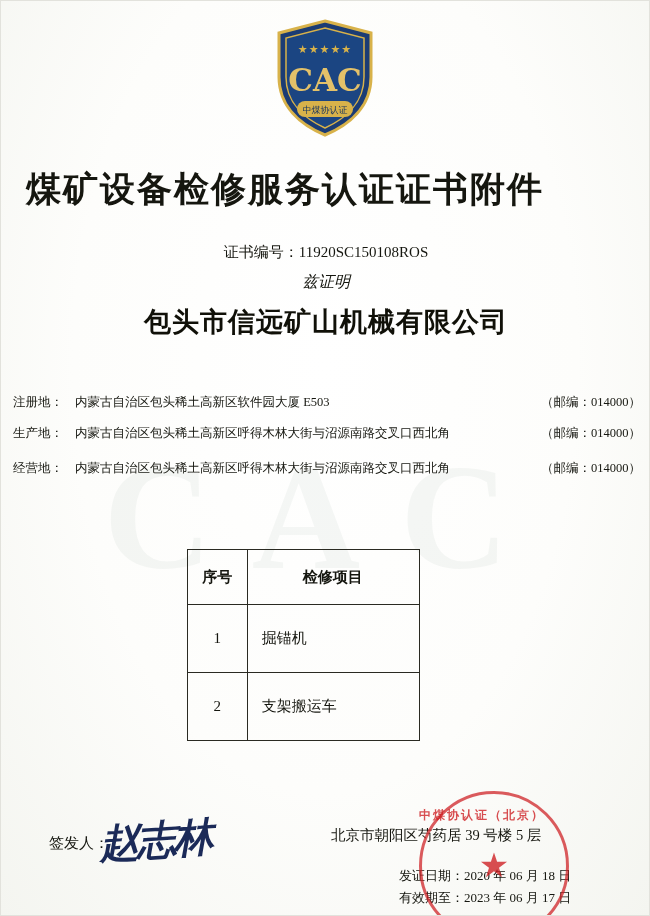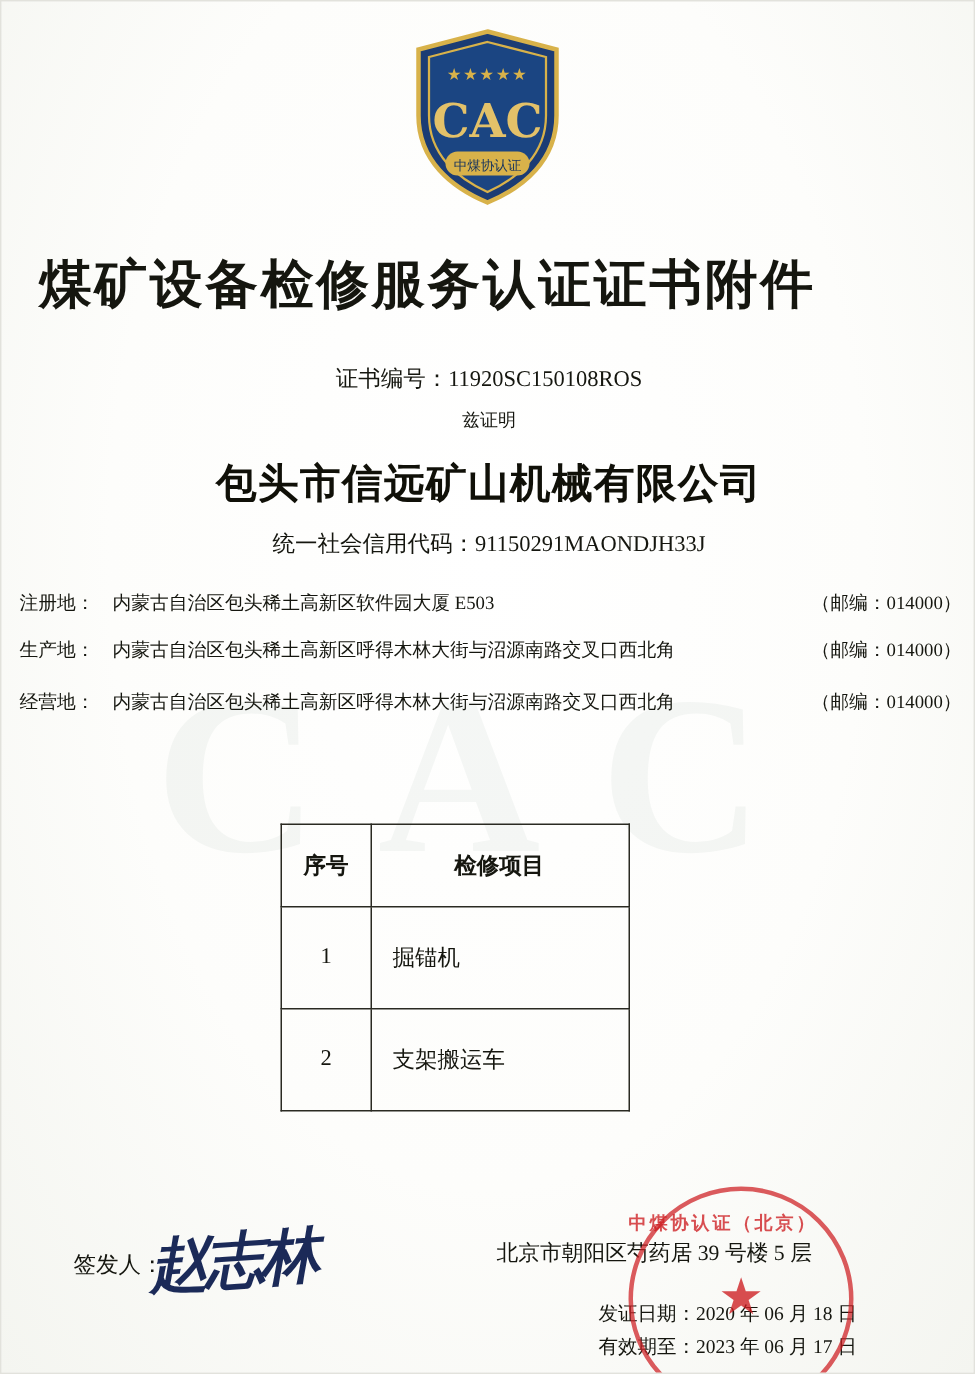--- a/index.html
+++ b/index.html
@@ -75,22 +75,23 @@
     text-align: center;
     font-size: 15px;
     color: #15160f;
   }
   .hereby {
     position: absolute;
     top: 271px;
     left: 0;
     width: 650px;
     text-align: center;
-    font-size: 12px;
-    color: #15160f;
+    font-size: 16px;
+    color: #15160f;
+    font-style: italic;
   }
   .company {
     position: absolute;
     top: 303px;
     left: 0;
     width: 650px;
     text-align: center;
     font-size: 27px;
     font-weight: bold;
     letter-spacing: 1px;
@@ -282,21 +283,20 @@
       <text x="50" y="72" text-anchor="middle" font-family="DejaVu Serif, serif" font-size="31" font-weight="bold" fill="#e3c169">CAC</text>
       <rect x="22" y="82" width="56" height="16" rx="8" fill="#d8b24a"></rect>
       <text x="50" y="94" text-anchor="middle" font-family="Liberation Sans, sans-serif" font-size="9" fill="#14325f">中煤协认证</text>
     </svg>
   </div>
 
   <div class="doc-title">煤矿设备检修服务认证证书附件</div>
   <div class="cert-no">证书编号：11920SC150108ROS</div>
   <div class="hereby">兹证明</div>
   <div class="company">包头市信远矿山机械有限公司</div>
-  <div class="credit-code">统一社会信用代码：91150291MAONDJH33J</div>
 
   <div class="addr-row" id="addr0">
     <span class="lbl">注册地：</span>
     <span class="val">内蒙古自治区包头稀土高新区软件园大厦 E503</span>
     <span class="zip">（邮编：014000）</span>
   </div>
   <div class="addr-row" id="addr1">
     <span class="lbl">生产地：</span>
     <span class="val">内蒙古自治区包头稀土高新区呼得木林大街与沼源南路交叉口西北角</span>
     <span class="zip">（邮编：014000）</span>

